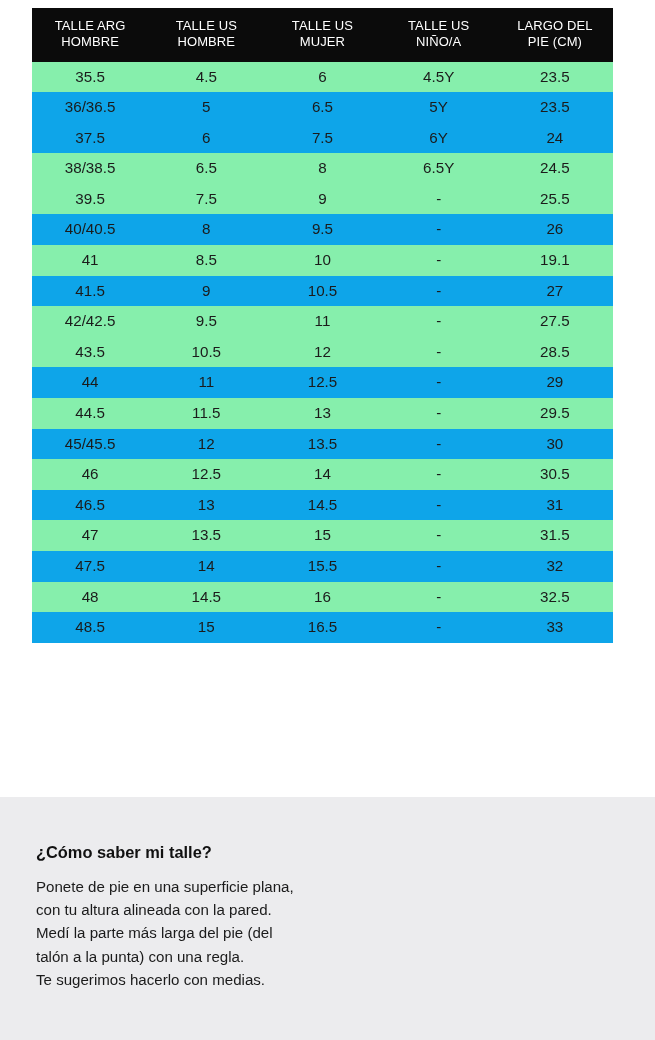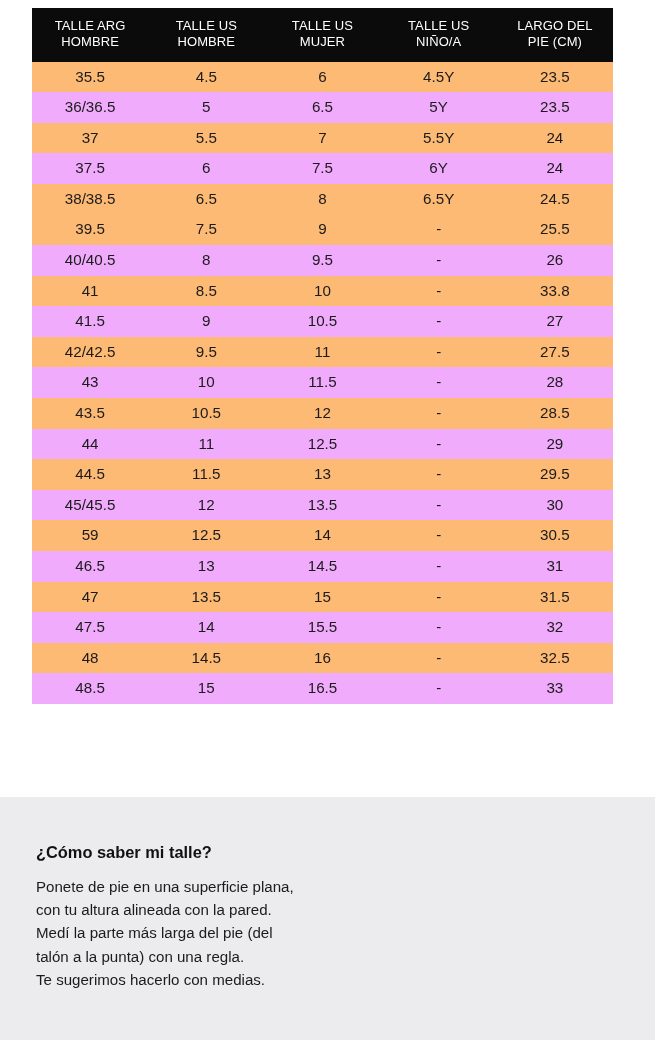--- a/index.html
+++ b/index.html
@@ -47,25 +47,25 @@
   table.size-table tbody td {
     font-size: 15.2px;
     color: #1b1b1b;
     text-align: center;
     padding: 0;
     height: 30.6px;
     line-height: 30.6px;
     font-weight: 400;
   }
   table.size-table tbody tr.odd td {
-    background: #fdba74;
+    background: #86efac;
     margin-top: 48px;
   }
   table.size-table tbody tr.even td {
-    background: #f0abfc;
+    background: #0ea5e9;
     margin-top: 39px;
   }
 
   
   .info-section {
     position: absolute;
     left: 0;
     top: 797px;
     width: 655px;
     height: 243px;
@@ -123,27 +123,20 @@
             <td>4.5Y</td>
             <td>23.5</td>
           </tr>
           <tr class="even">
             <td>36/36.5</td>
             <td>5</td>
             <td>6.5</td>
             <td>5Y</td>
             <td>23.5</td>
           </tr>
-          <tr class="odd">
-            <td>37</td>
-            <td>5.5</td>
-            <td>7</td>
-            <td>5.5Y</td>
-            <td>24</td>
-          </tr>
           <tr class="even">
             <td>37.5</td>
             <td>6</td>
             <td>7.5</td>
             <td>6Y</td>
             <td>24</td>
           </tr>
           <tr class="odd">
             <td>38/38.5</td>
             <td>6.5</td>
@@ -163,43 +156,36 @@
             <td>8</td>
             <td>9.5</td>
             <td>-</td>
             <td>26</td>
           </tr>
           <tr class="odd">
             <td>41</td>
             <td>8.5</td>
             <td>10</td>
             <td>-</td>
-            <td>33.8</td>
+            <td>19.1</td>
           </tr>
           <tr class="even">
             <td>41.5</td>
             <td>9</td>
             <td>10.5</td>
             <td>-</td>
             <td>27</td>
           </tr>
           <tr class="odd">
             <td>42/42.5</td>
             <td>9.5</td>
             <td>11</td>
             <td>-</td>
             <td>27.5</td>
           </tr>
-          <tr class="even">
-            <td>43</td>
-            <td>10</td>
-            <td>11.5</td>
-            <td>-</td>
-            <td>28</td>
-          </tr>
           <tr class="odd">
             <td>43.5</td>
             <td>10.5</td>
             <td>12</td>
             <td>-</td>
             <td>28.5</td>
           </tr>
           <tr class="even">
             <td>44</td>
             <td>11</td>
@@ -215,21 +201,21 @@
             <td>29.5</td>
           </tr>
           <tr class="even">
             <td>45/45.5</td>
             <td>12</td>
             <td>13.5</td>
             <td>-</td>
             <td>30</td>
           </tr>
           <tr class="odd">
-            <td>59</td>
+            <td>46</td>
             <td>12.5</td>
             <td>14</td>
             <td>-</td>
             <td>30.5</td>
           </tr>
           <tr class="even">
             <td>46.5</td>
             <td>13</td>
             <td>14.5</td>
             <td>-</td>

